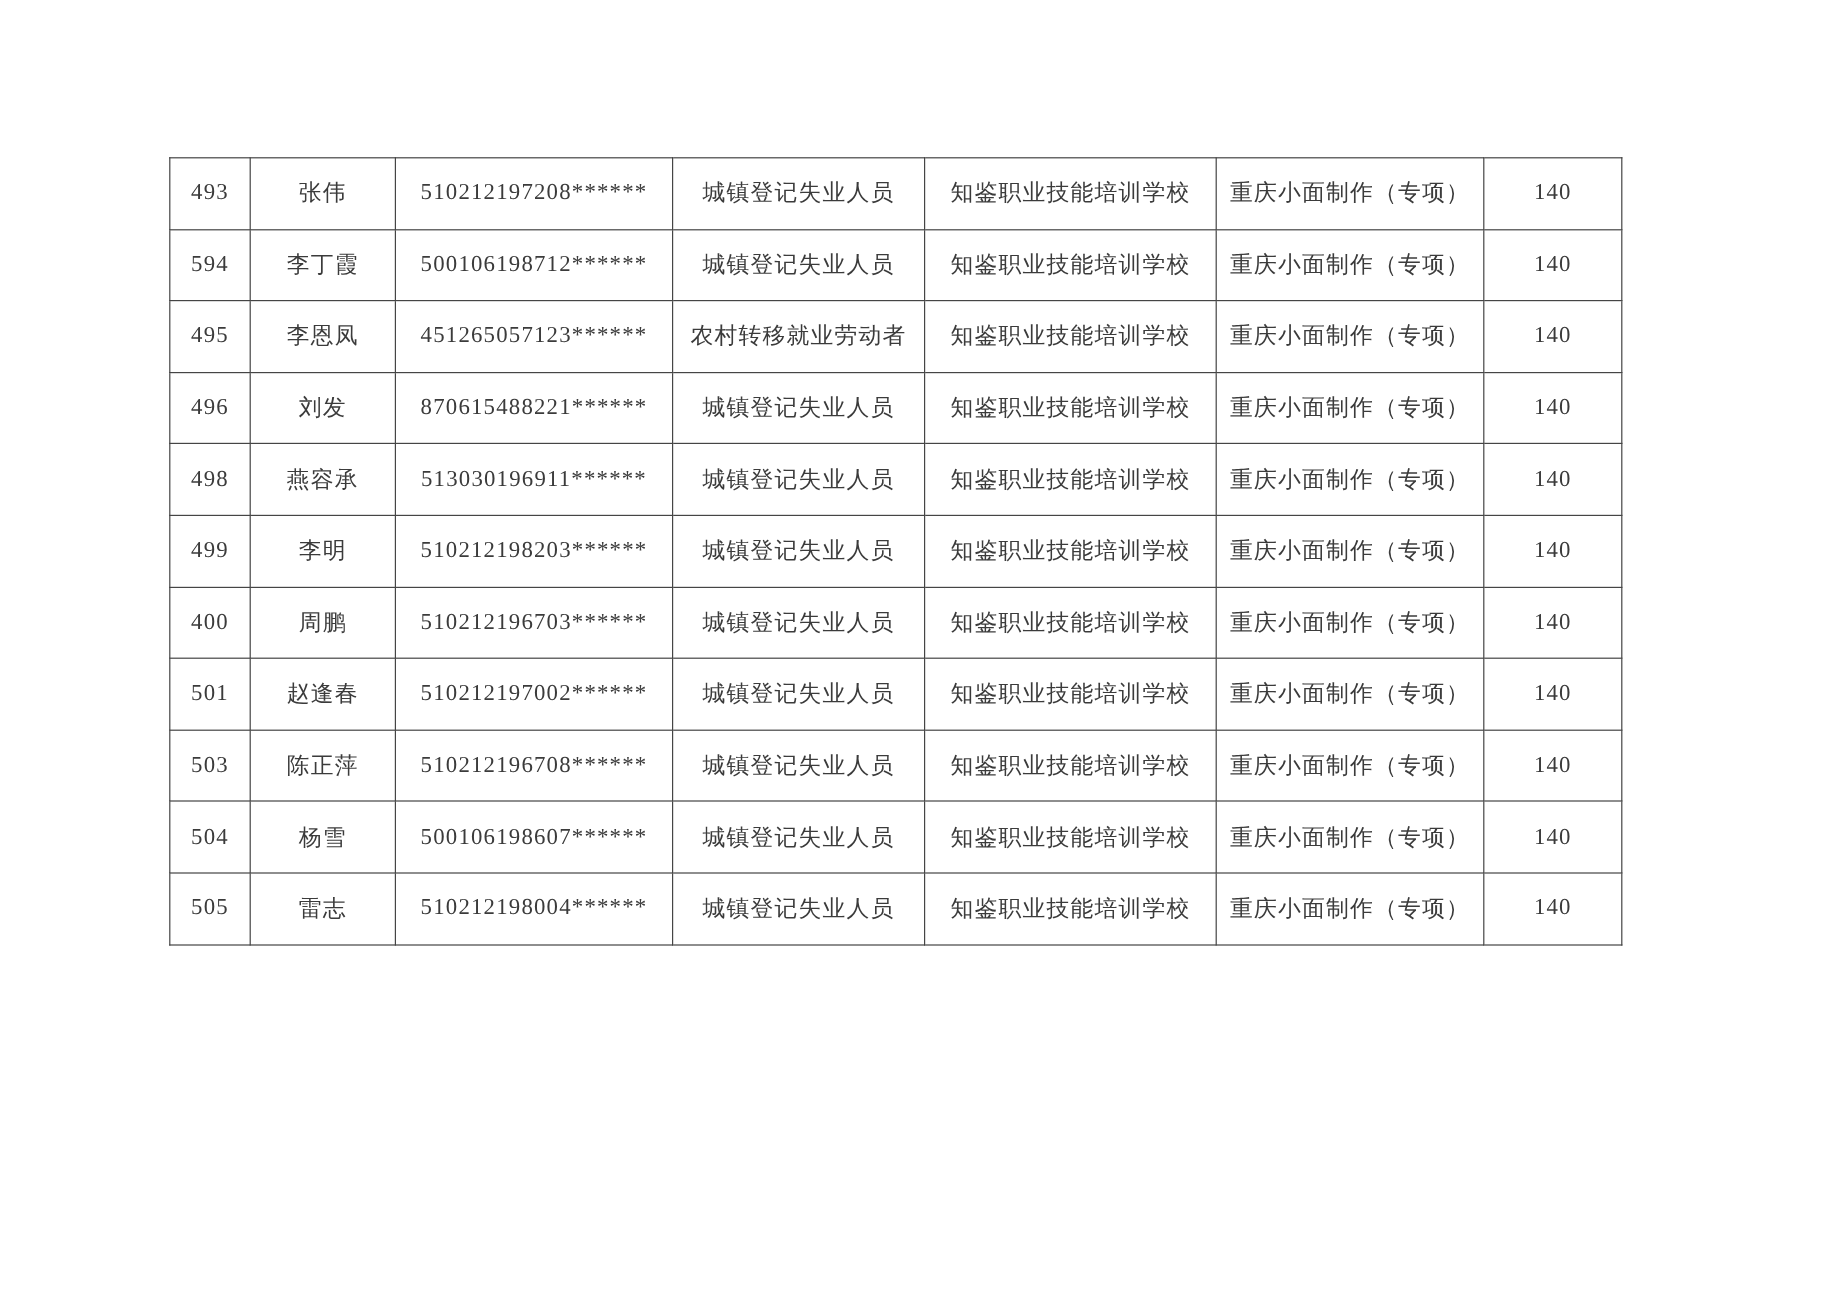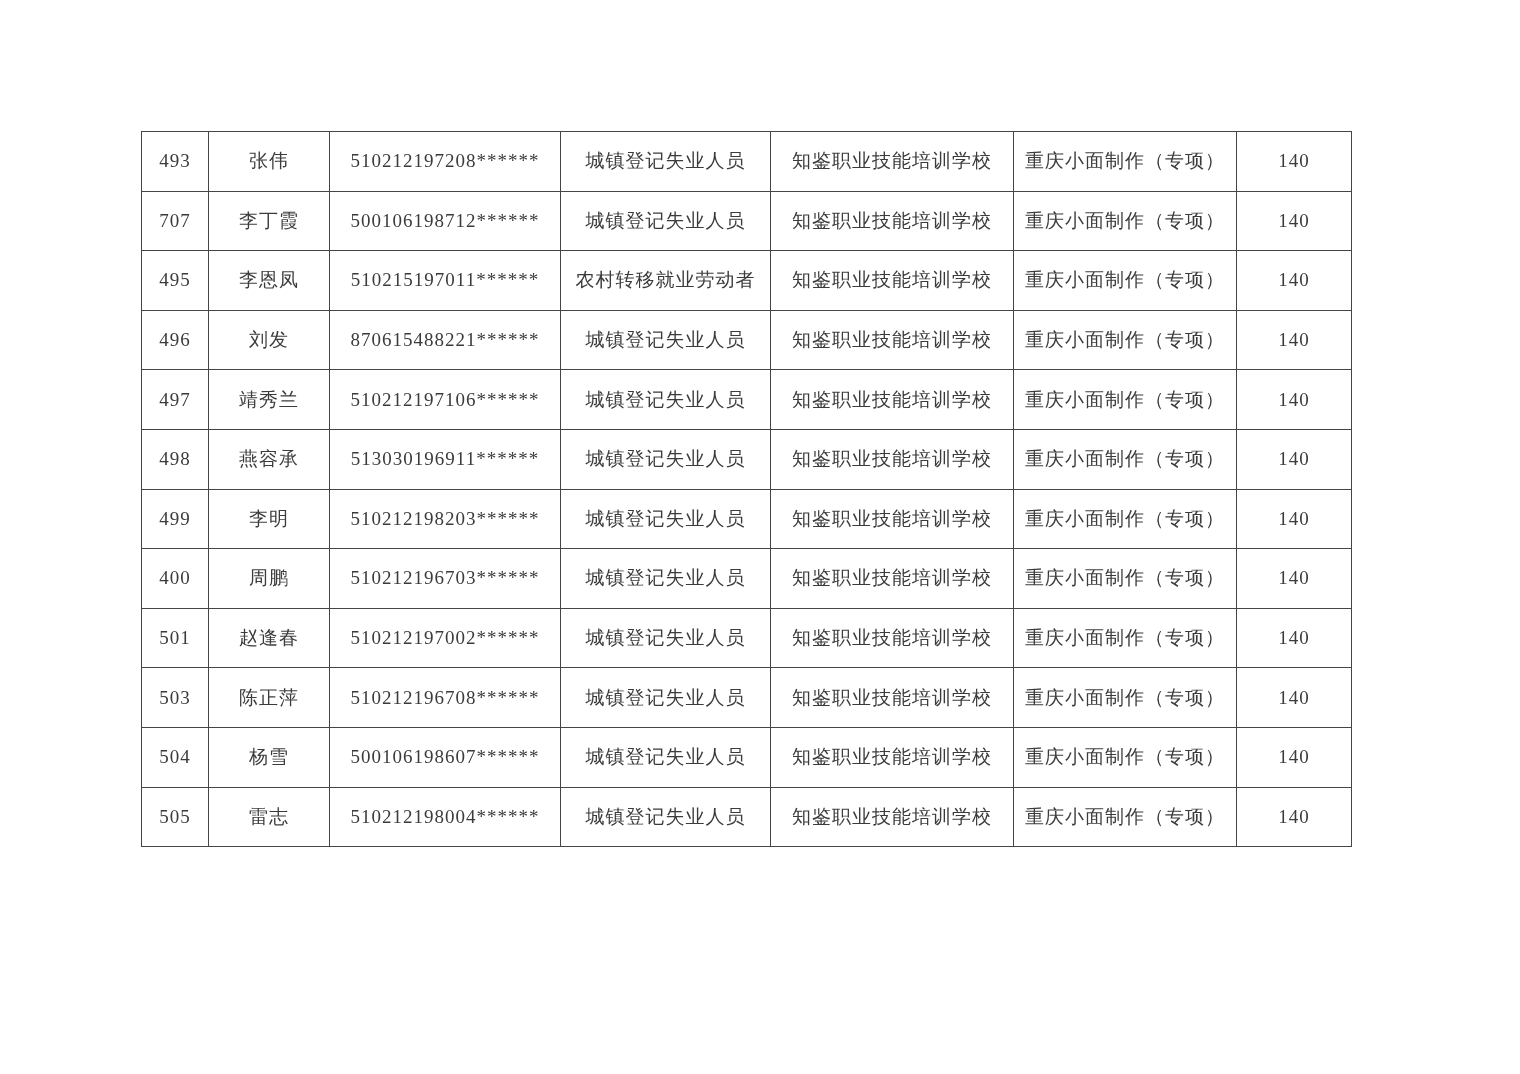--- a/index.html
+++ b/index.html
@@ -69,58 +69,49 @@
           <td class="cell-no">493</td>
           <td class="cell-name">张伟</td>
           <td class="cell-id">510212197208******</td>
           <td class="cell-type">城镇登记失业人员</td>
           <td class="cell-school">知鉴职业技能培训学校</td>
           <td class="cell-course">重庆小面制作（专项）</td>
           <td class="cell-amount">140</td>
         </tr>
 
         <tr>
-          <td class="cell-no">707</td>
+          <td class="cell-no">594</td>
           <td class="cell-name">李丁霞</td>
           <td class="cell-id">500106198712******</td>
           <td class="cell-type">城镇登记失业人员</td>
           <td class="cell-school">知鉴职业技能培训学校</td>
           <td class="cell-course">重庆小面制作（专项）</td>
           <td class="cell-amount">140</td>
         </tr>
 
         <tr>
           <td class="cell-no">495</td>
           <td class="cell-name">李恩凤</td>
-          <td class="cell-id">510215197011******</td>
+          <td class="cell-id">451265057123******</td>
           <td class="cell-type">农村转移就业劳动者</td>
           <td class="cell-school">知鉴职业技能培训学校</td>
           <td class="cell-course">重庆小面制作（专项）</td>
           <td class="cell-amount">140</td>
         </tr>
 
         <tr>
           <td class="cell-no">496</td>
           <td class="cell-name">刘发</td>
           <td class="cell-id">870615488221******</td>
           <td class="cell-type">城镇登记失业人员</td>
           <td class="cell-school">知鉴职业技能培训学校</td>
           <td class="cell-course">重庆小面制作（专项）</td>
           <td class="cell-amount">140</td>
         </tr>
 
-        <tr>
-          <td class="cell-no">497</td>
-          <td class="cell-name">靖秀兰</td>
-          <td class="cell-id">510212197106******</td>
-          <td class="cell-type">城镇登记失业人员</td>
-          <td class="cell-school">知鉴职业技能培训学校</td>
-          <td class="cell-course">重庆小面制作（专项）</td>
-          <td class="cell-amount">140</td>
-        </tr>
 
         <tr>
           <td class="cell-no">498</td>
           <td class="cell-name">燕容承</td>
           <td class="cell-id">513030196911******</td>
           <td class="cell-type">城镇登记失业人员</td>
           <td class="cell-school">知鉴职业技能培训学校</td>
           <td class="cell-course">重庆小面制作（专项）</td>
           <td class="cell-amount">140</td>
         </tr>

